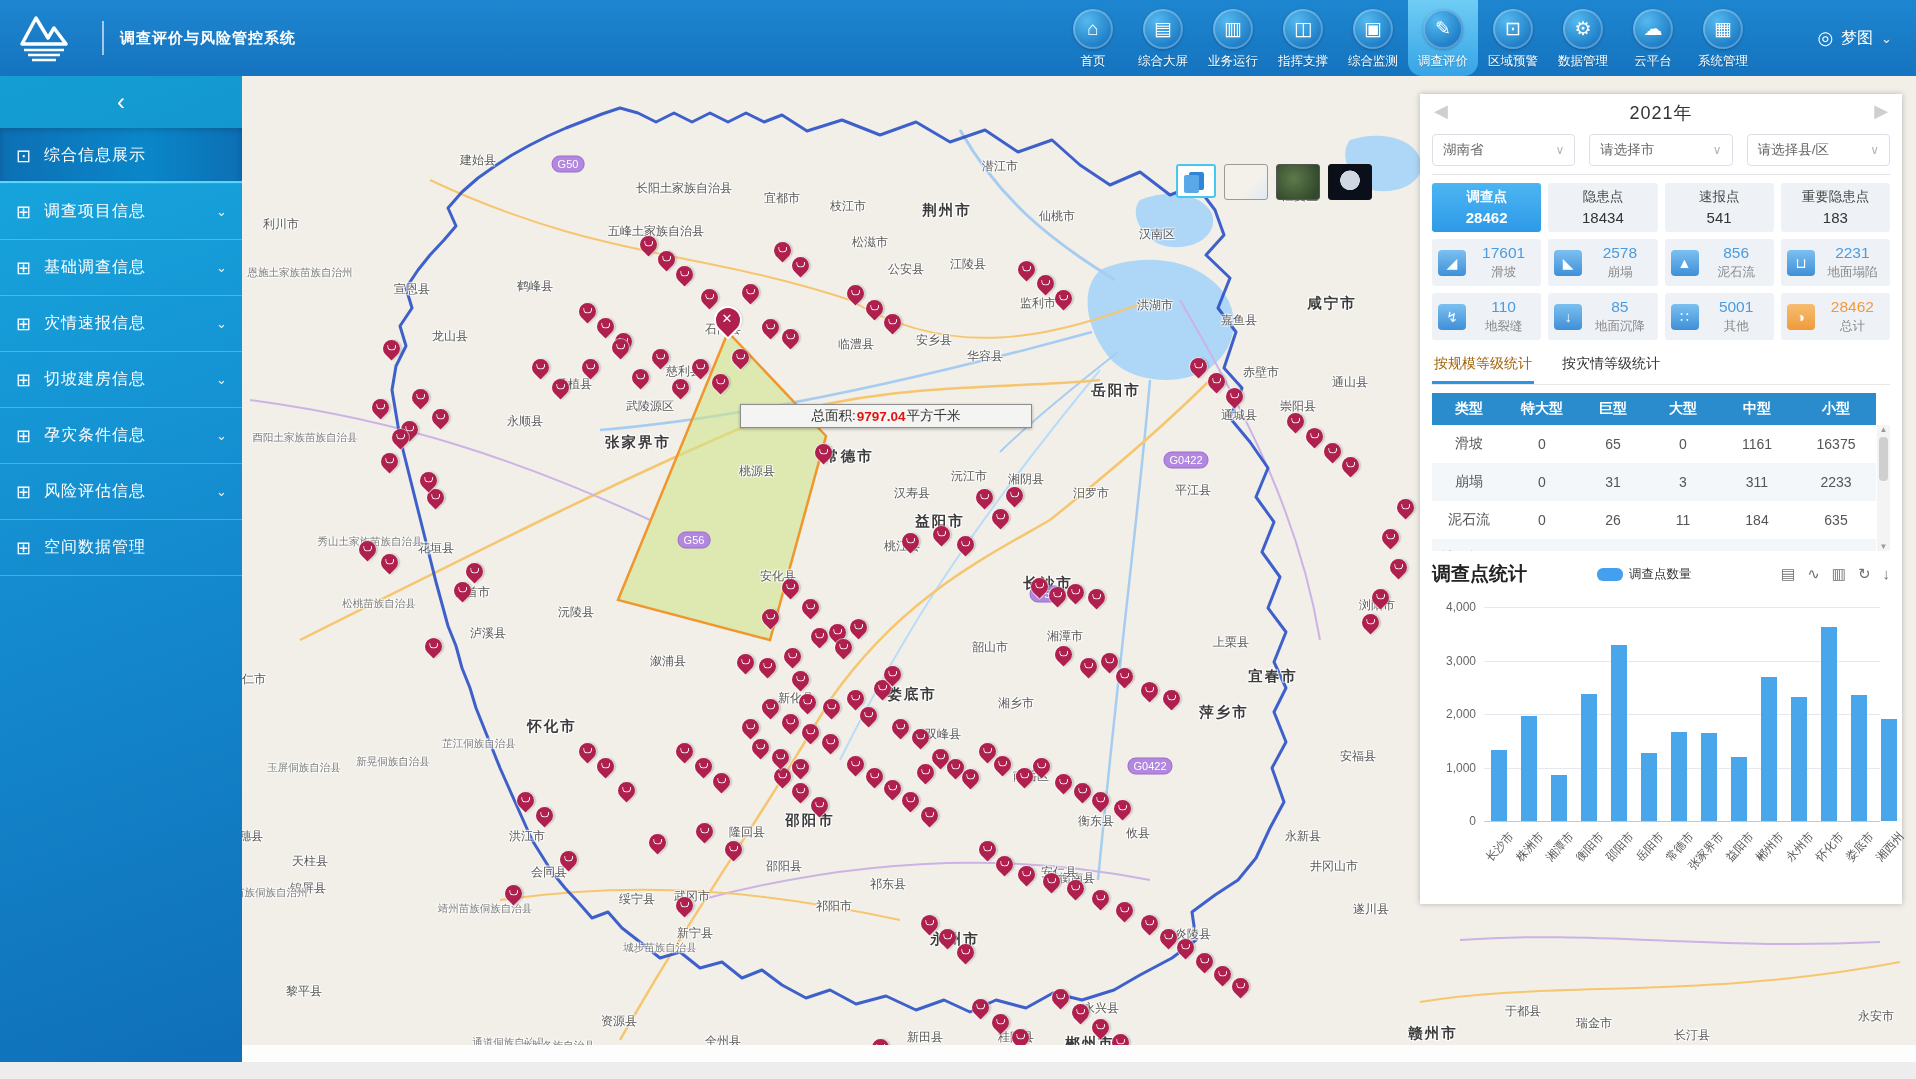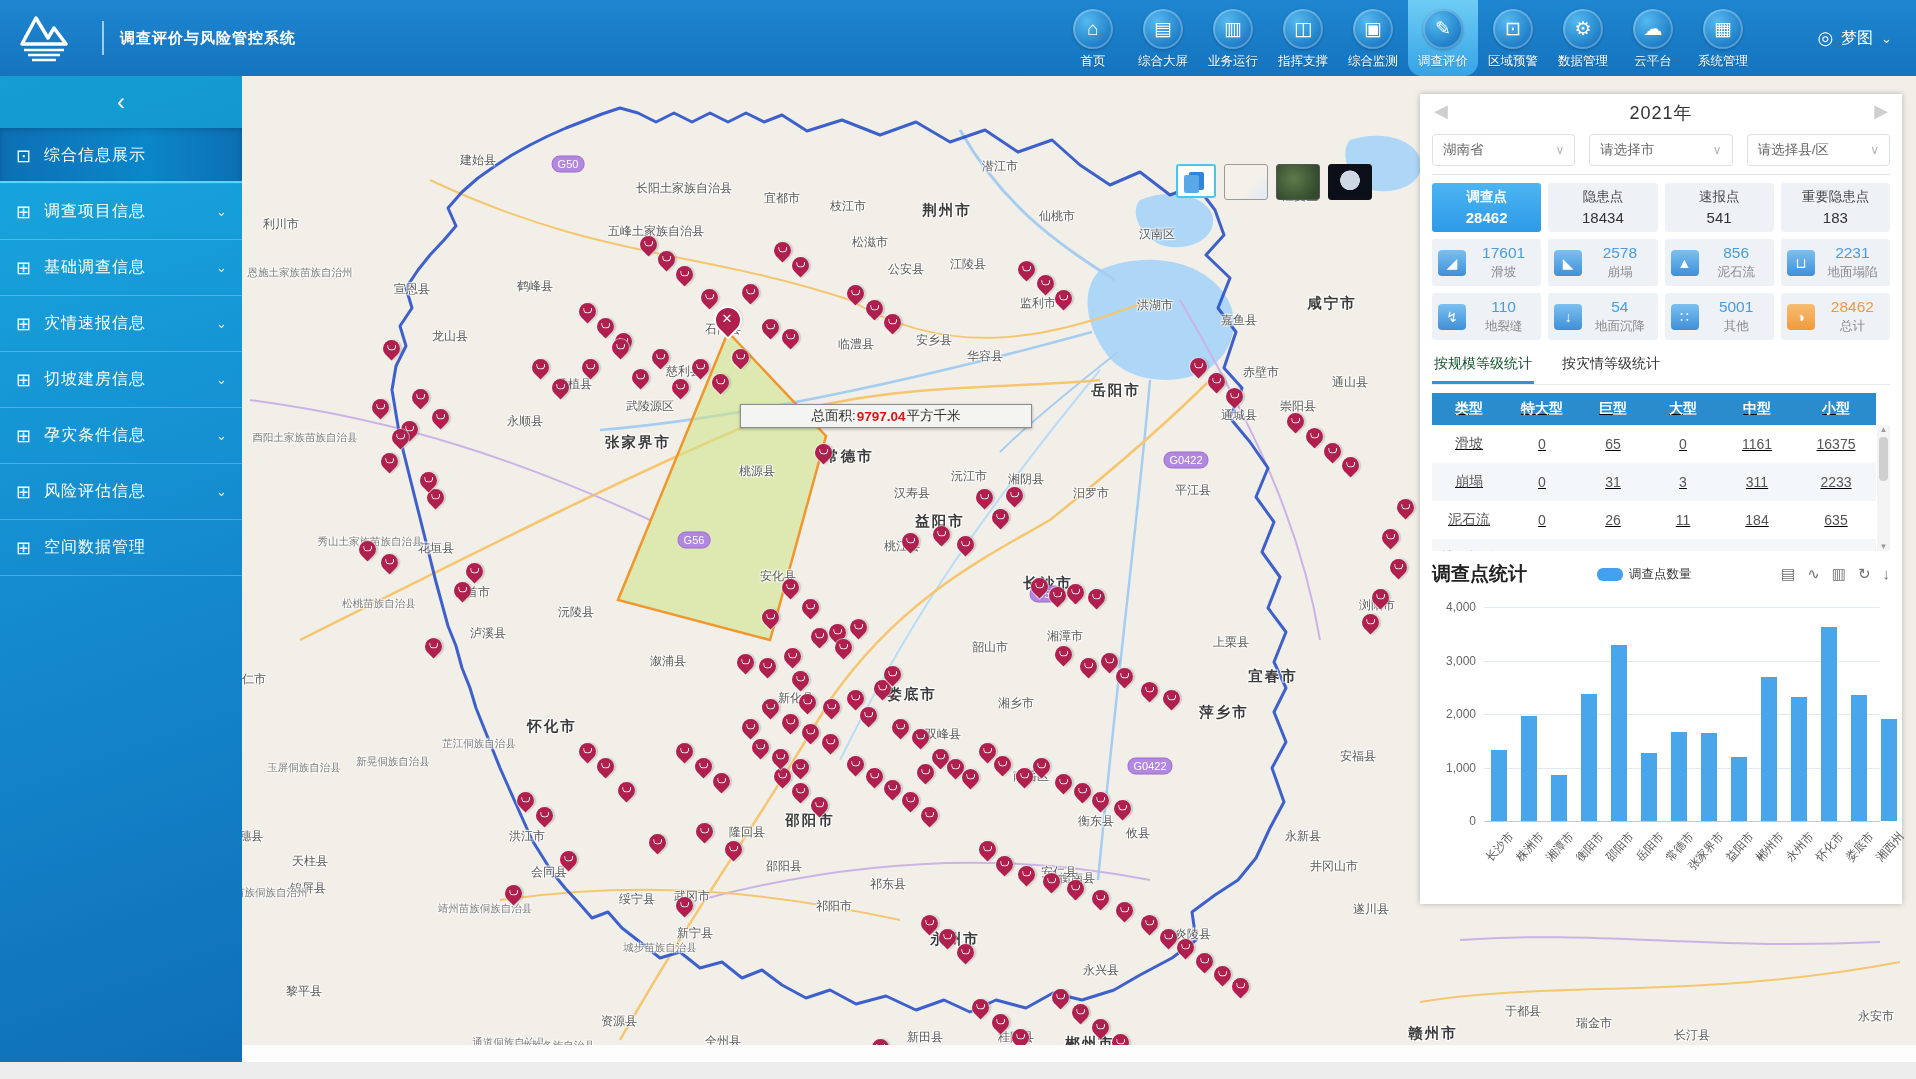--- a/index.html
+++ b/index.html
@@ -110,22 +110,22 @@
     padding:5px 6px; gap:6px; cursor:pointer; }
   .icard .ic { width:28px; height:26px; border-radius:4px; flex:none;
     background:linear-gradient(180deg,#7cc0f0,#3f8fd8); color:#fff; font-size:14px;
     display:flex; align-items:center; justify-content:center; }
   .icard.orange .ic { background:linear-gradient(180deg,#f7bd72,#f09a3a); }
   .icard .tx { flex:1; text-align:center; }
   .icard .v { font-size:15.5px; color:#4a9be0; } .icard.orange .v { color:#f2993c; }
   .icard .l { font-size:12.5px; color:#888; margin-top:2px; }
   .subtabs { display:flex; gap:26px; margin:4px 0 0; border-bottom:1px solid #e8e8e8; }
   .stab { font-size:14px; color:#333; padding:8px 2px; cursor:pointer; }
-  .stab.active { color:#14532d; border-bottom:3px solid #2b95e4; }
-  .tablewrap { position:relative; height:158px; overflow:hidden; margin-top:8px;text-decoration:underline; }
+  .stab.active { color:#a16207; border-bottom:3px solid #2b95e4; }
+  .tablewrap { position:relative; height:158px; overflow:hidden; margin-top:8px; }
   table.stat { width:444px; border-collapse:collapse; table-layout:fixed; }
   table.stat th { background:#2a8ccd; color:#fff; font-size:14px; font-weight:bold; height:32px; }
   table.stat td { font-size:14px; color:#555; height:38px; text-align:center; }
   table.stat tr:nth-child(even) td { background:#f4f7fa; }
   .tscroll { position:absolute; right:0; top:32px; width:13px; height:126px; background:#f4f4f4; }
   .tscroll .a { position:absolute; width:13px; text-align:center; font-size:8px; color:#9a9a9a; cursor:pointer;}
   .tscroll .a.up { top:0; } .tscroll .a.dn { bottom:0; }
   .tscroll .th { position:absolute; left:2px; top:12px; width:9px; height:44px; background:#cfcfcf; border-radius:4px; cursor:pointer;}
   .chhead { display:flex; align-items:center; margin-top:10px; }
   .chhead .t { font-size:19px; font-weight:bold; color:#222; }
@@ -278,21 +278,21 @@
       <div class="mlabel" style="left: 248px; top: 603px;">铜仁市</div>
       <div class="mlabel small" style="left: 255px; top: 817px;">黔东南苗族侗族自治州</div>
       <div class="mlabel" style="left: 834px; top: 830px;">祁阳市</div>
       <div class="mlabel" style="left: 888px; top: 808px;">祁东县</div>
       <div class="mlabel" style="left: 1096px; top: 745px;">衡东县</div>
       <div class="mlabel" style="left: 1077px; top: 802px;">衡南县</div>
       <div class="mlabel" style="left: 998px; top: 700px; margin-left: 33px;">南岳区</div>
       <div class="mlabel" style="left: 1138px; top: 757px;">攸县</div>
       <div class="mlabel" style="left: 1059px; top: 796px;">安仁县</div>
       <div class="mlabel" style="left: 1193px; top: 858px;">炎陵县</div>
-      <div class="mlabel" style="left: 1077px; top: 894px; margin-left: 24px;">永兴县</div>
+      <div class="mlabel" style="left: 1077px; top: 932px; margin-left: 24px;">永兴县</div>
       <div class="mlabel big" style="left: 1090px; top: 967px;">郴州市</div>
       <div class="mlabel" style="left: 1016px; top: 961px;">桂阳县</div>
       <div class="mlabel" style="left: 894px; top: 1002px;">宁远县</div>
       <div class="mlabel" style="left: 925px; top: 961px;">新田县</div>
       <div class="mlabel big" style="left: 955px; top: 863px;">永州市</div>
       <div class="mlabel big" style="left: 1433px; top: 957px;">赣州市</div>
       <div class="mlabel" style="left: 1523px; top: 935px;">于都县</div>
       <div class="mlabel" style="left: 1594px; top: 947px;">瑞金市</div>
       <div class="mlabel" style="left: 1692px; top: 959px;">长汀县</div>
       <div class="mlabel" style="left: 1764px; top: 981px;">连城县</div>
@@ -694,21 +694,21 @@
         <div class="icard">
           <div class="ic">↯</div>
                  <div class="tx">
             <div class="v">110</div>
                  <div class="l">地裂缝</div>
           </div>
         </div>
         <div class="icard">
           <div class="ic">↓</div>
                  <div class="tx">
-            <div class="v">54</div>
+            <div class="v">85</div>
                  <div class="l">地面沉降</div>
           </div>
         </div>
         <div class="icard">
           <div class="ic">∷</div>
                  <div class="tx">
             <div class="v">5001</div>
                  <div class="l">其他</div>
           </div>
         </div>

